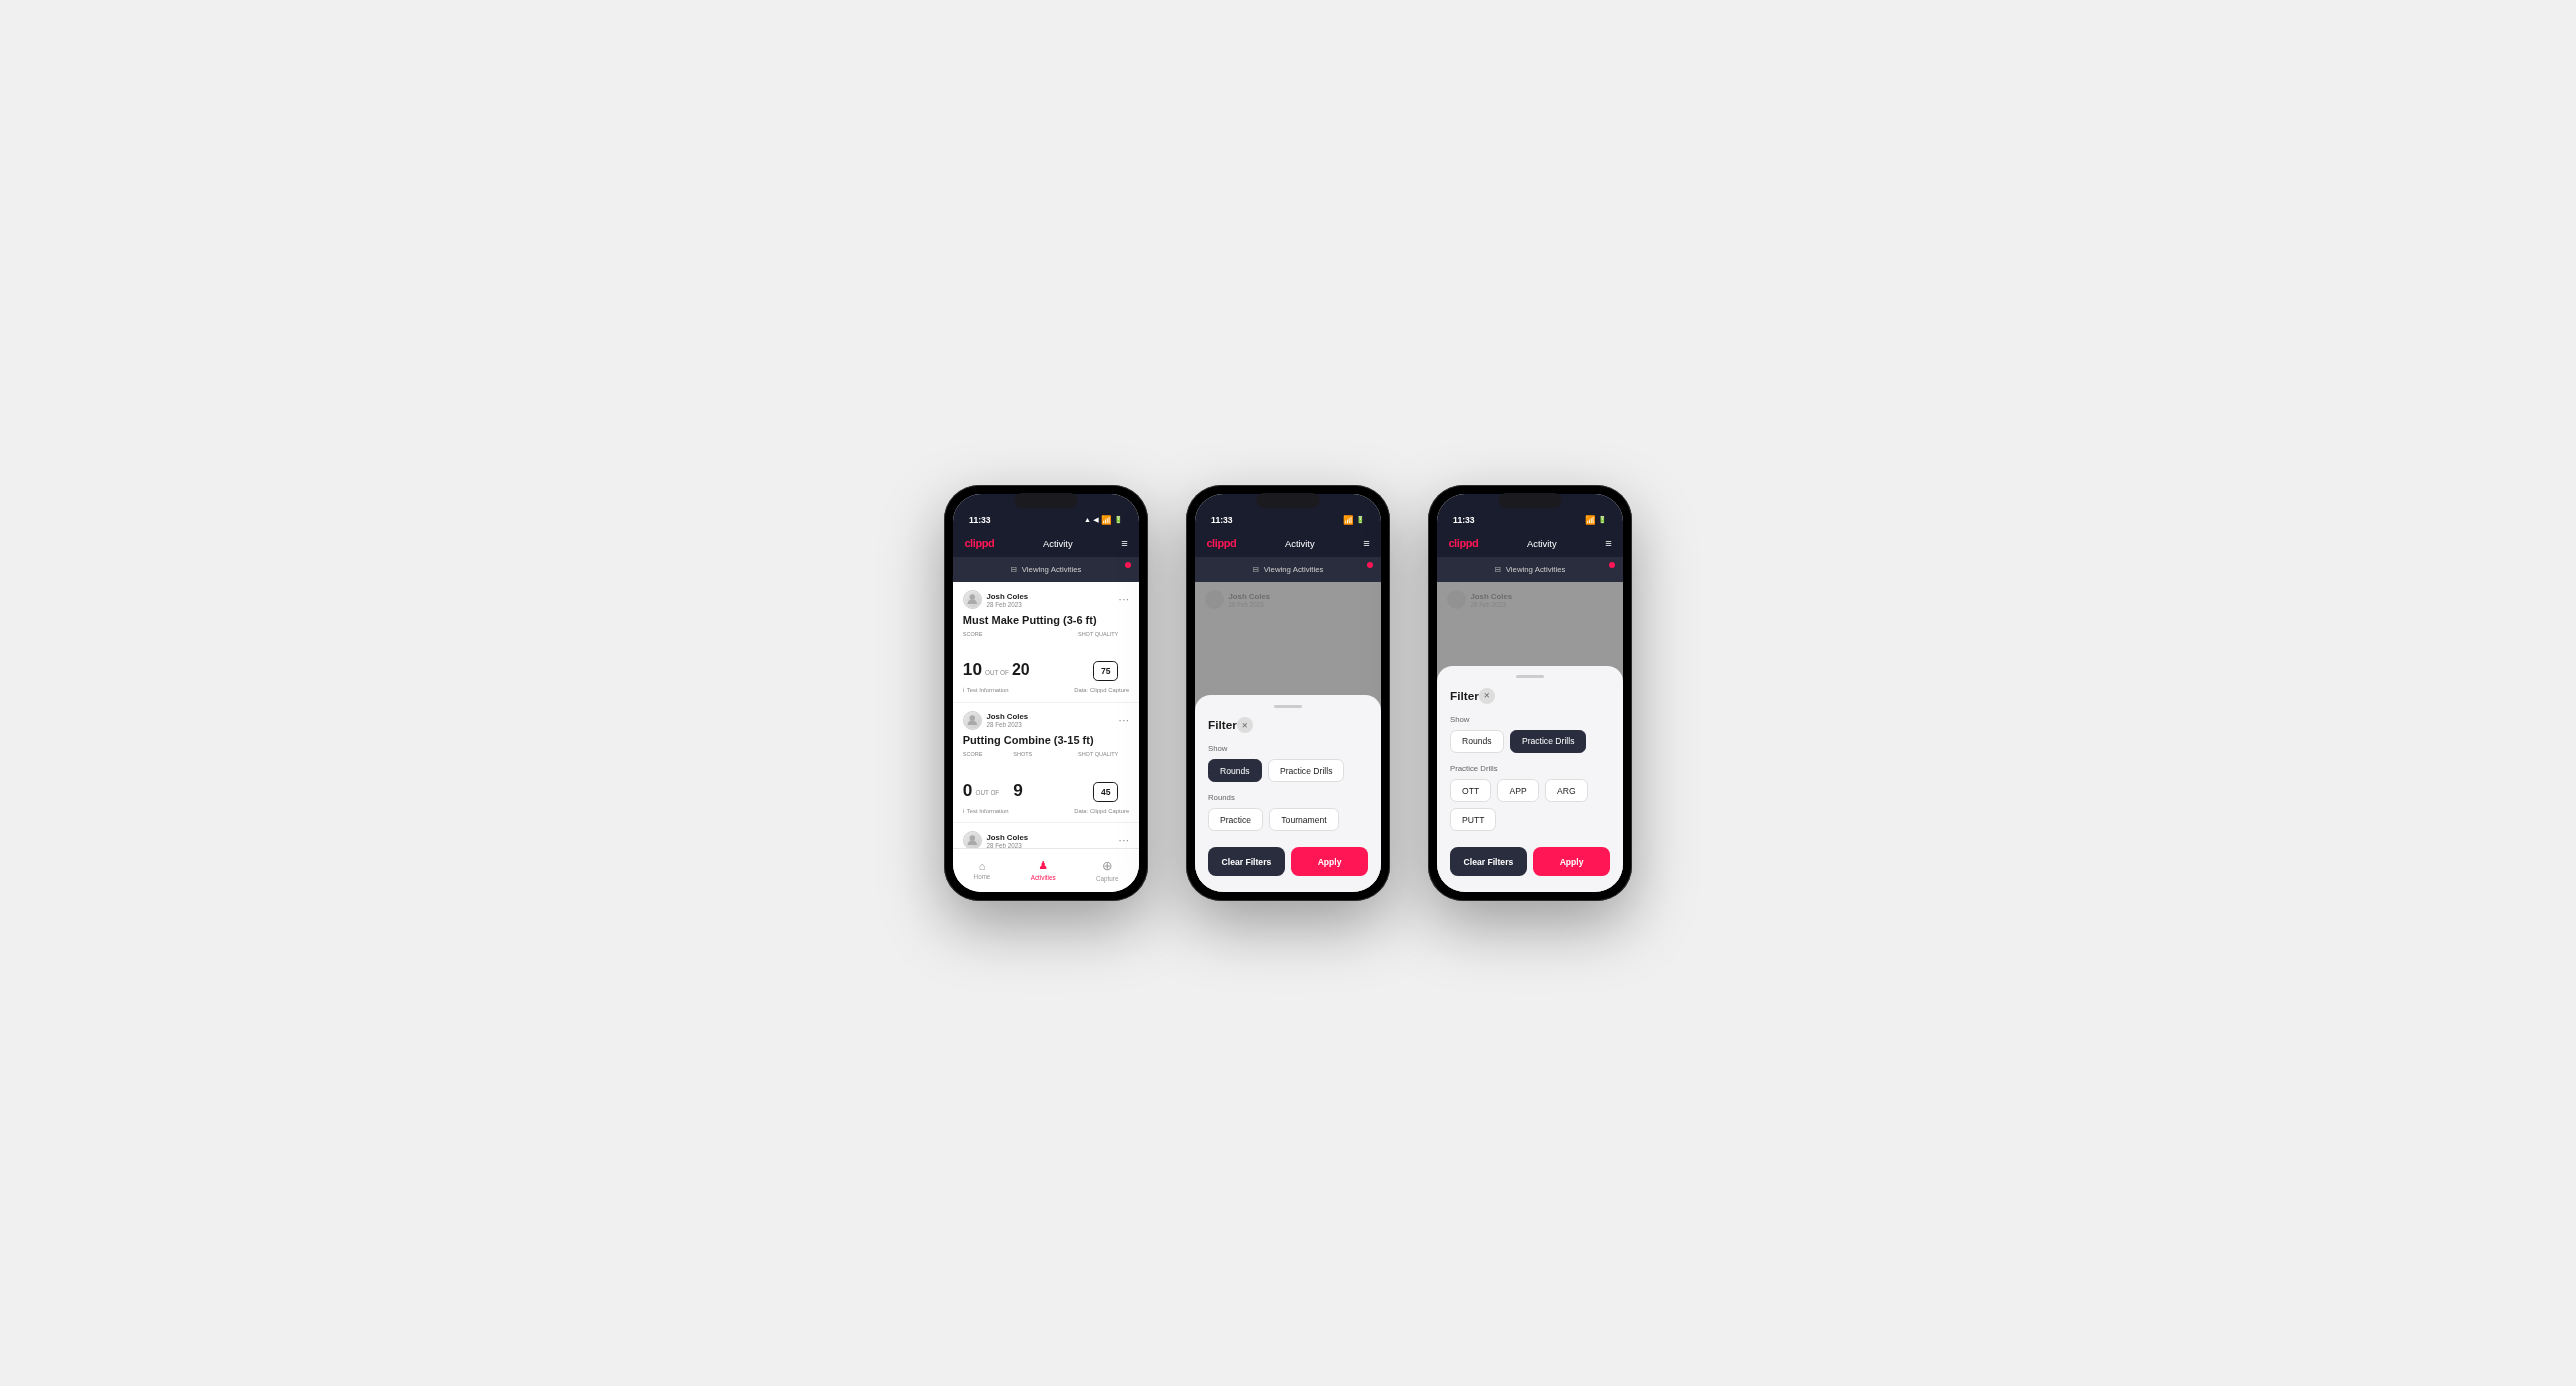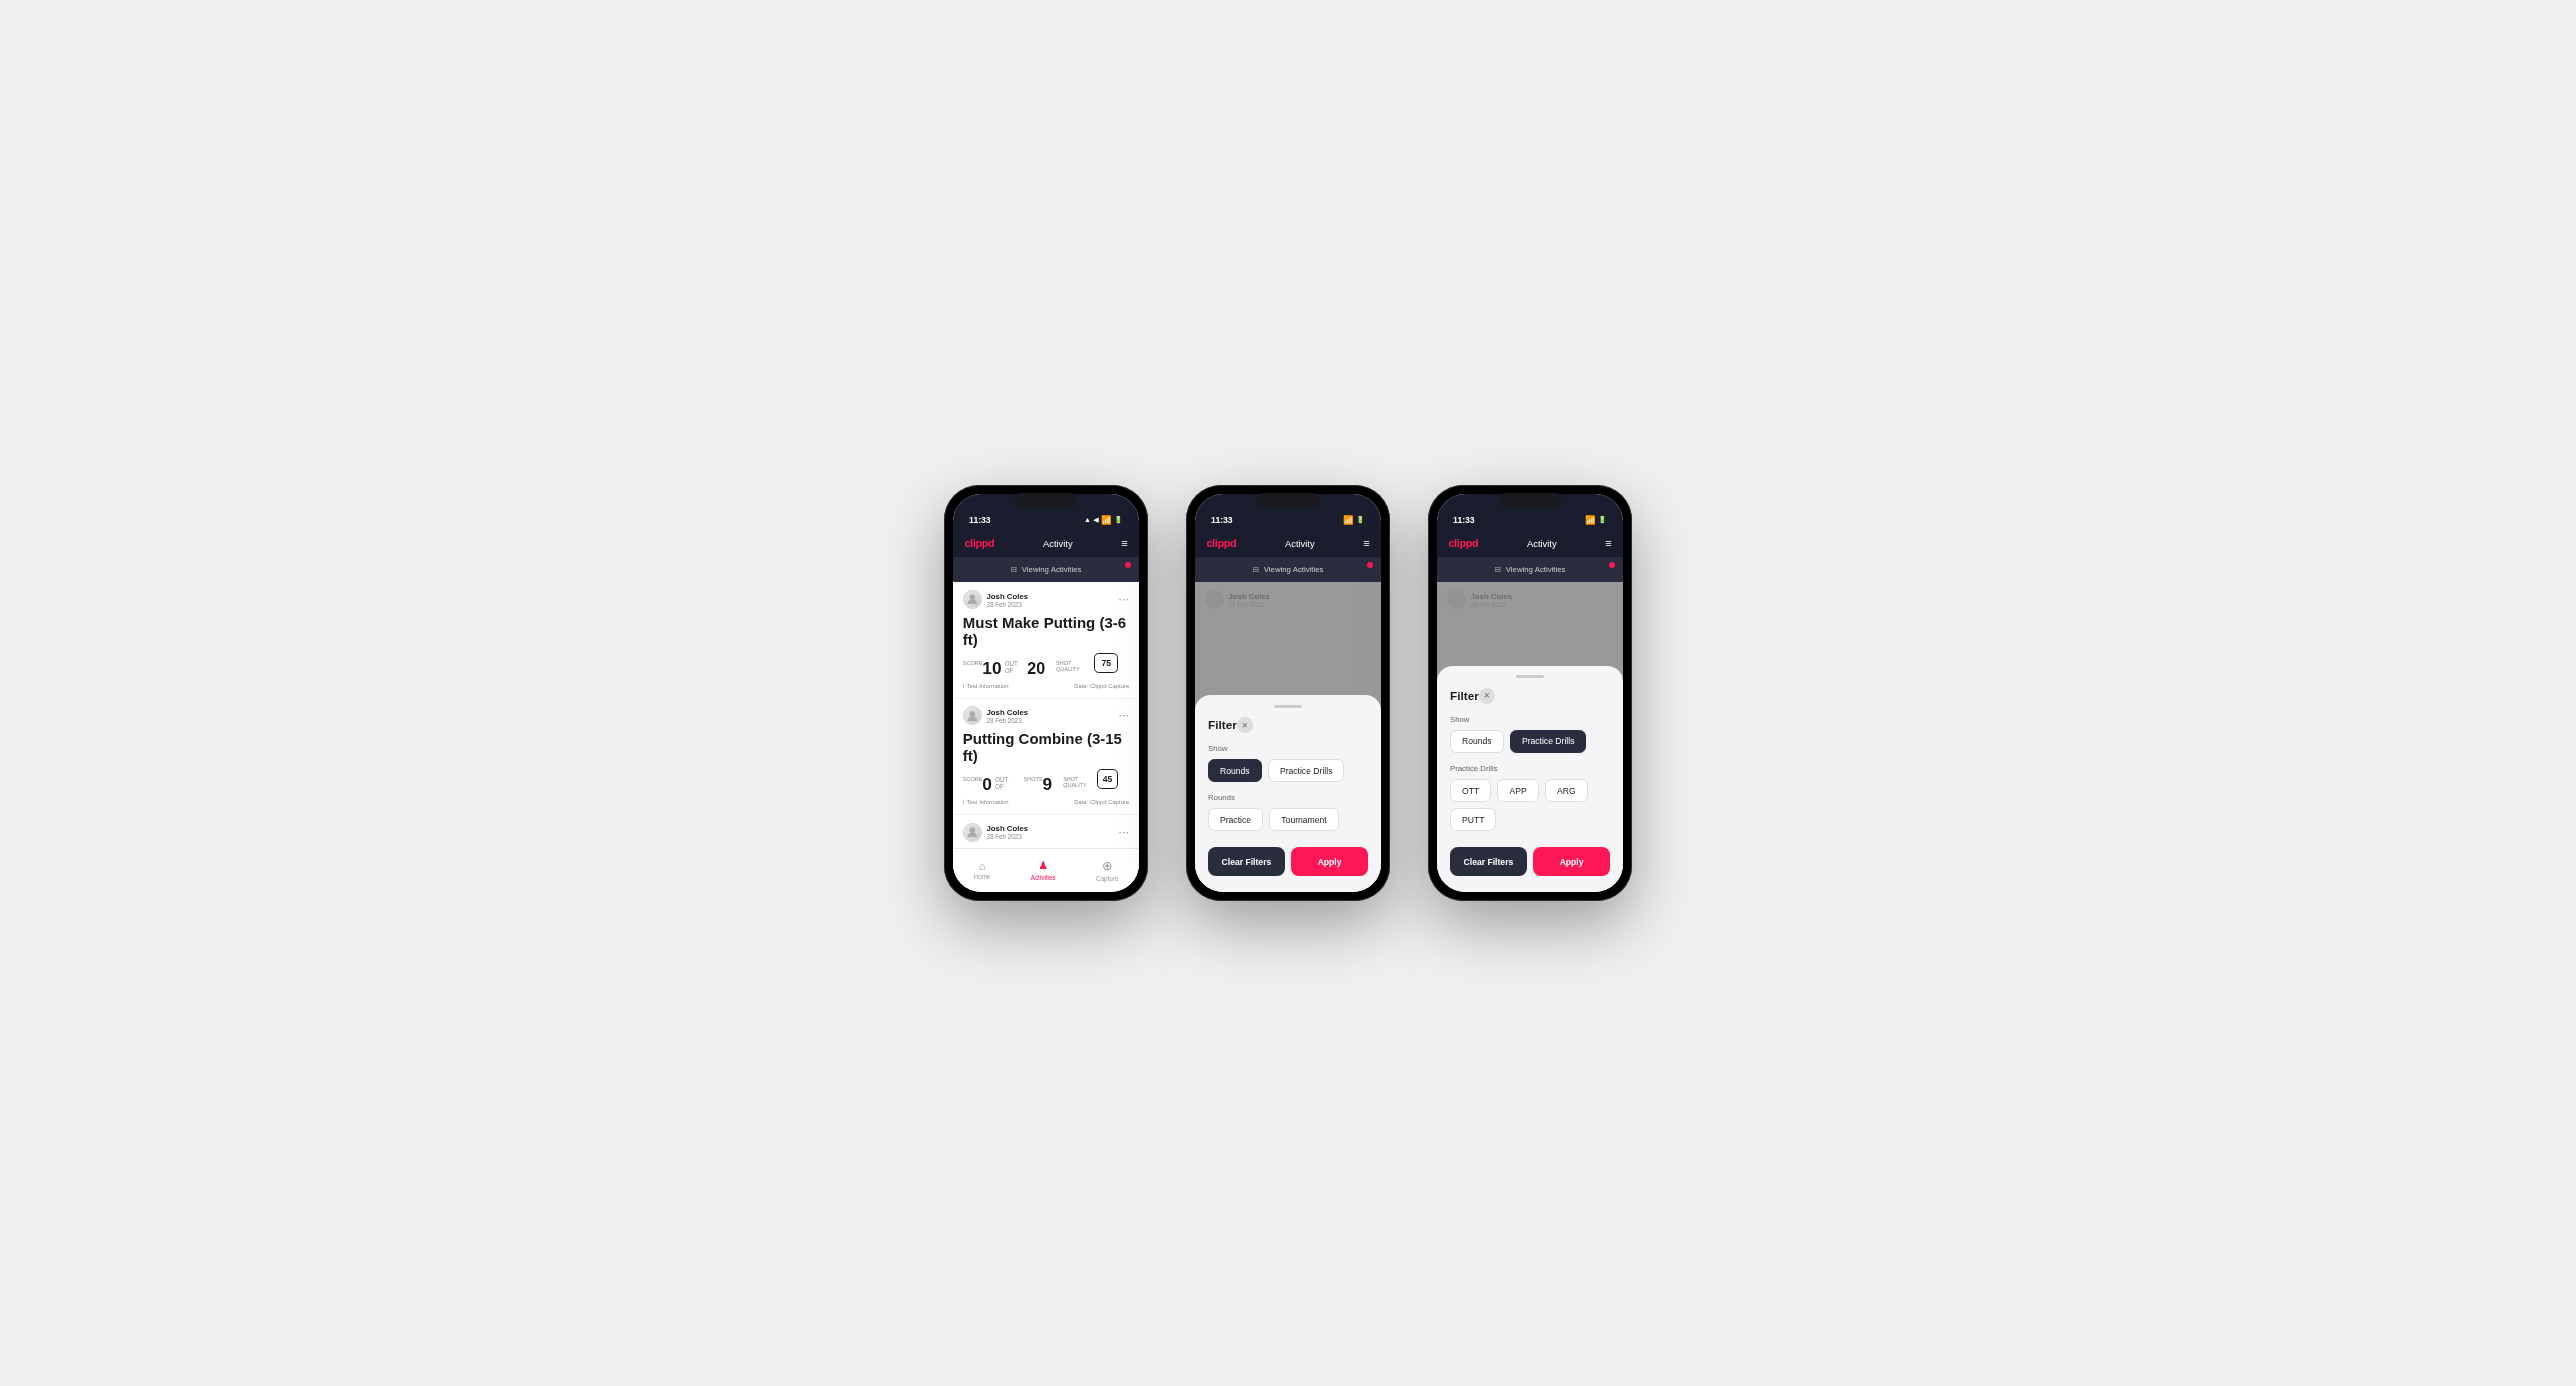--- a/index.html
+++ b/index.html
@@ -202,37 +202,38 @@
       color: #888;
     }
 
     .more-dots {
       color: #888;
       font-size: 11px;
       line-height: 1;
     }
 
     .activity-title {
-      font-size: 15px;
+      font-size: 11px;
       font-weight: 700;
       color: #1a1a1a;
       margin-bottom: 4.7px;
     }
 
     .stats-row {
       display: flex;
       align-items: baseline;
       gap: 0;
       margin-bottom: 4.7px;
     }
 
     .stat-group {
       display: flex;
-      flex-direction: row;
+      flex-direction: column;
       margin-right: 11px;
+      gap: 24px;
     }
 
     .stat-label {
       font-size: 5.5px;
       color: #888;
       text-transform: uppercase;
       margin-bottom: 0.8px;
     }
 
     .stat-value {

